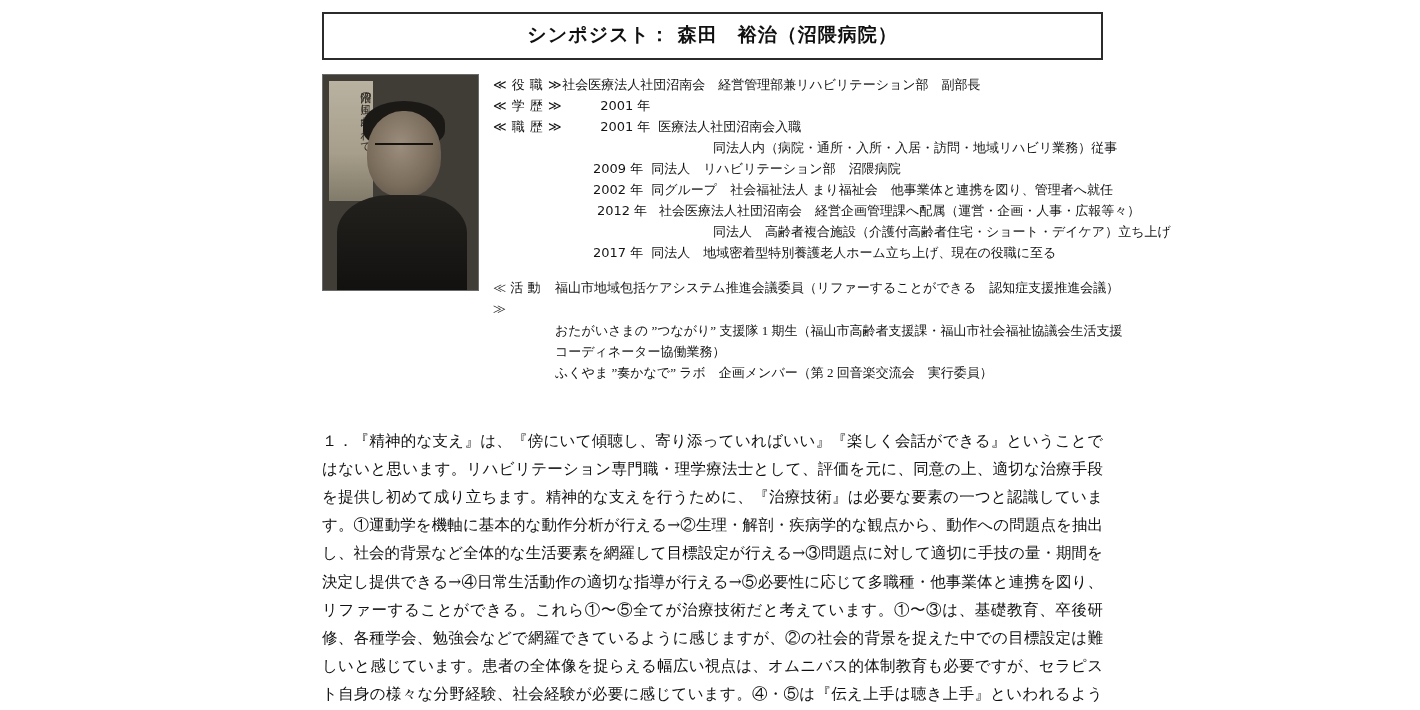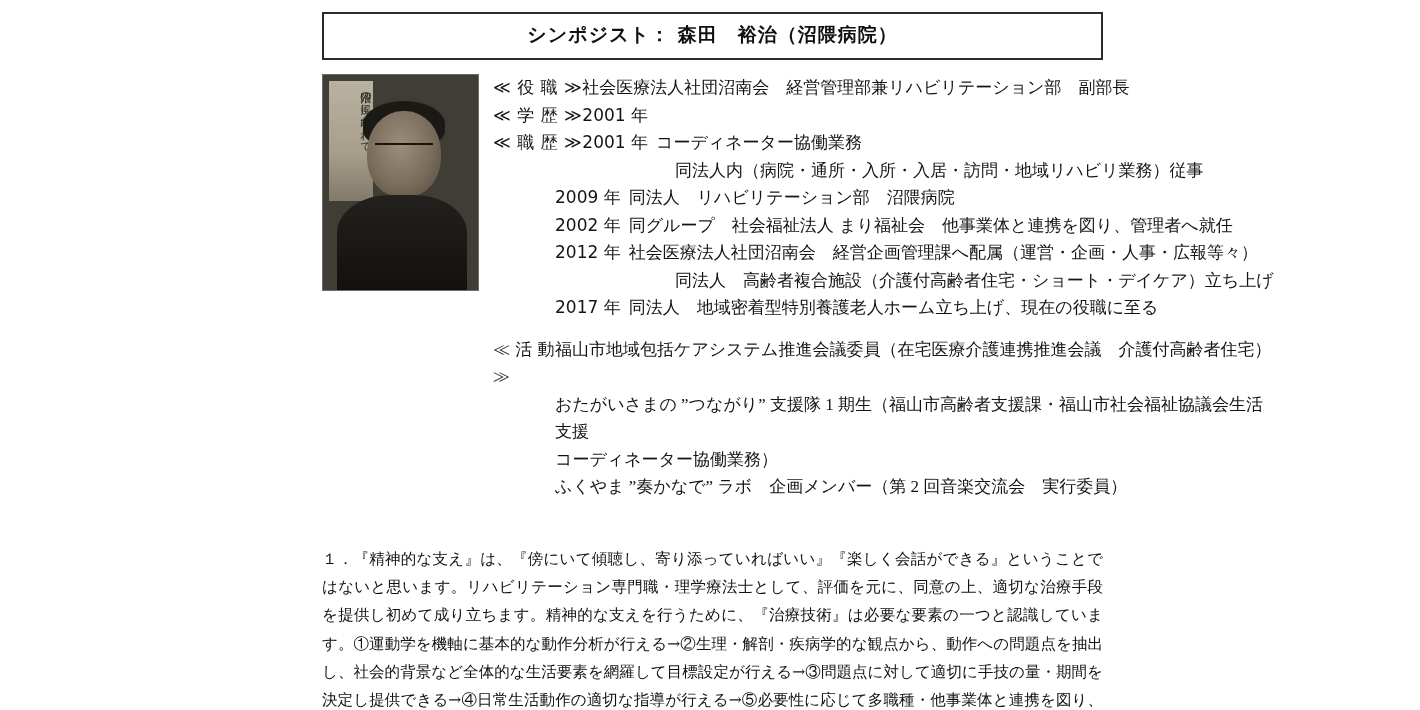--- a/index.html
+++ b/index.html
@@ -113,37 +113,38 @@
     position: absolute;
     left: 14px; top: 120px;
     width: 130px; height: 95px;
     background: linear-gradient(180deg, #23211d 0%, #121110 100%);
     border-radius: 40% 40% 0 0;
   }
 
   .details {
     flex: 1 1 auto;
     font-family: "DejaVu Sans", "Liberation Sans", sans-serif;
-    font-size: 17px;
+    font-size: 13px;
     line-height: 1.62;
     color: #141414;
   }
   .det-row {
     display: flex;
     align-items: flex-start;
     white-space: nowrap;
   }
   .det-label {
     flex: 0 0 62px;
     letter-spacing: .5px;
   }
   .det-year {
     flex: 0 0 50px;
-    text-align: right;
+    text-align: center;
     padding-right: 8px;
+    margin-left: 38px;
   }
   .det-year.wide { flex: 0 0 58px; }
   .det-text { flex: 1 1 auto; }
   .indent-3 { padding-left: 62px; }
 
   .activity {
     margin-top: 14px;
     font-family: Liberation Serif, serif;
   }
   .activity .act-line {
@@ -196,21 +197,21 @@
         </div>
 
         <div class="det-row">
           <span class="det-label">≪ 学 歴 ≫</span>
           <span class="det-year">2001 年</span>
         </div>
 
         <div class="det-row">
           <span class="det-label">≪ 職 歴 ≫</span>
           <span class="det-year">2001 年</span>
-          <span class="det-text">コーディネーター協働業務</span>
+          <span class="det-text">医療法人社団沼南会入職</span>
         </div>
 
 
         <div class="det-row">
           <span class="det-label"></span>
           <span class="det-year"></span>
           <span class="det-text indent-3">同法人内（病院・通所・入所・入居・訪問・地域リハビリ業務）従事</span>
         </div>
 
         <div class="det-row">
@@ -239,21 +240,21 @@
 
         <div class="det-row">
           <span class="det-label"></span>
           <span class="det-year">2017 年</span>
           <span class="det-text">同法人　地域密着型特別養護老人ホーム立ち上げ、現在の役職に至る</span>
         </div>
 
         <div class="activity">
           <div class="act-first">
             <span class="det-label">≪ 活 動 ≫</span>
-            <span class="det-text">福山市地域包括ケアシステム推進会議委員（在宅医療介護連携推進会議　介護付高齢者住宅）</span>
+            <span class="det-text">福山市地域包括ケアシステム推進会議委員（リファーすることができる　認知症支援推進会議）</span>
           </div>
           <div class="act-line">おたがいさまの ”つながり” 支援隊 1 期生（福山市高齢者支援課・福山市社会福祉協議会生活支援</div>
           <div class="act-line">コーディネーター協働業務）</div>
           <div class="act-line">ふくやま ”奏かなで” ラボ　企画メンバー（第 2 回音楽交流会　実行委員）</div>
         </div>
 
       </div>
     </div>
 
     <div class="body-text">１．『精神的な支え』は、『傍にいて傾聴し、寄り添っていればいい』『楽しく会話ができる』ということではないと思います。リハビリテーション専門職・理学療法士として、評価を元に、同意の上、適切な治療手段を提供し初めて成り立ちます。精神的な支えを行うために、『治療技術』は必要な要素の一つと認識しています。①運動学を機軸に基本的な動作分析が行える→②生理・解剖・疾病学的な観点から、動作への問題点を抽出し、社会的背景など全体的な生活要素を網羅して目標設定が行える→③問題点に対して適切に手技の量・期間を決定し提供できる→④日常生活動作の適切な指導が行える→⑤必要性に応じて多職種・他事業体と連携を図り、リファーすることができる。これら①〜⑤全てが治療技術だと考えています。①〜③は、基礎教育、卒後研修、各種学会、勉強会などで網羅できているように感じますが、②の社会的背景を捉えた中での目標設定は難しいと感じています。患者の全体像を捉らえる幅広い視点は、オムニバス的体制教育も必要ですが、セラピスト自身の様々な分野経験、社会経験が必要に感じています。④・⑤は『伝え上手は聴き上手』といわれるように、まずは、伝える相手が何を望んでいるのか？伝える側の立場にたって認識しなければ、伝えようとしても不可能で、適切な『リファー』も行えないと考えています。</div>

